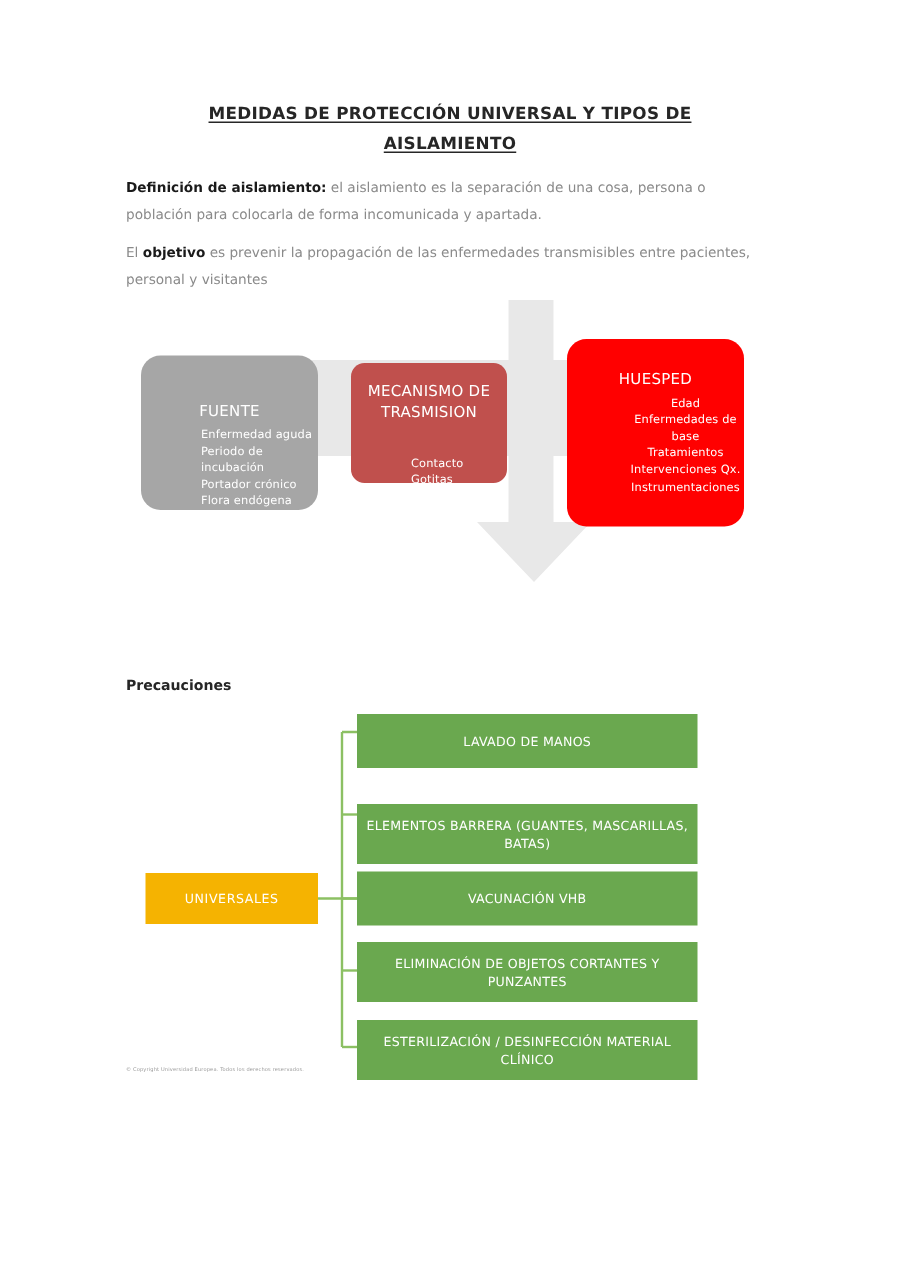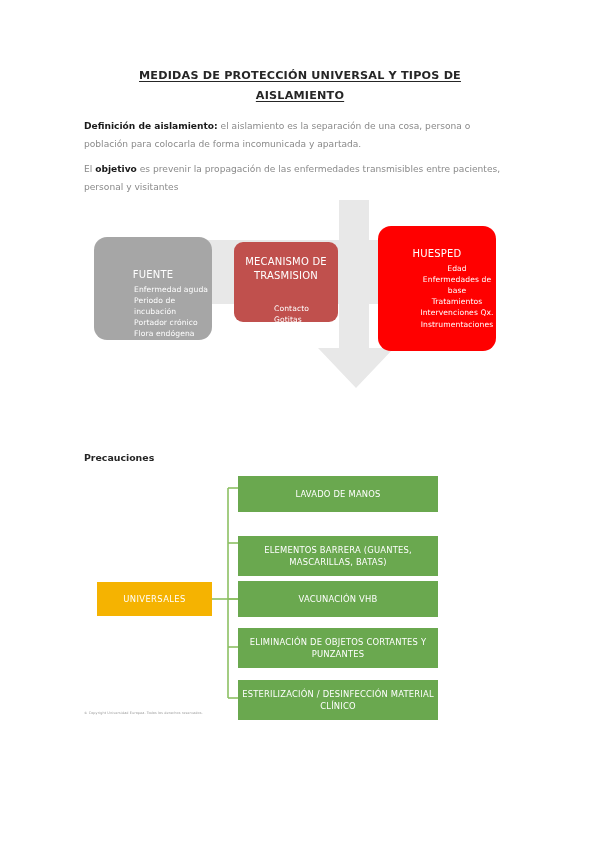--- a/index.html
+++ b/index.html
@@ -131,21 +131,21 @@
     font-family: "DejaVu Sans", sans-serif;
     font-size: 8.4px;
     line-height: 12.5px;
     letter-spacing: .2px;
     text-align: center;
     display: flex;
     align-items: center;
     justify-content: center;
     padding: 0 4px;
     left: 238px;
-    width: 200px;
+    width: 227px;
   }
   .obox {
     position: absolute;
     box-sizing: border-box;
     background: #f5b301;
     color: #ffffff;
     font-family: "DejaVu Sans", sans-serif;
     font-size: 8.4px;
     letter-spacing: .4px;
     display: flex;

